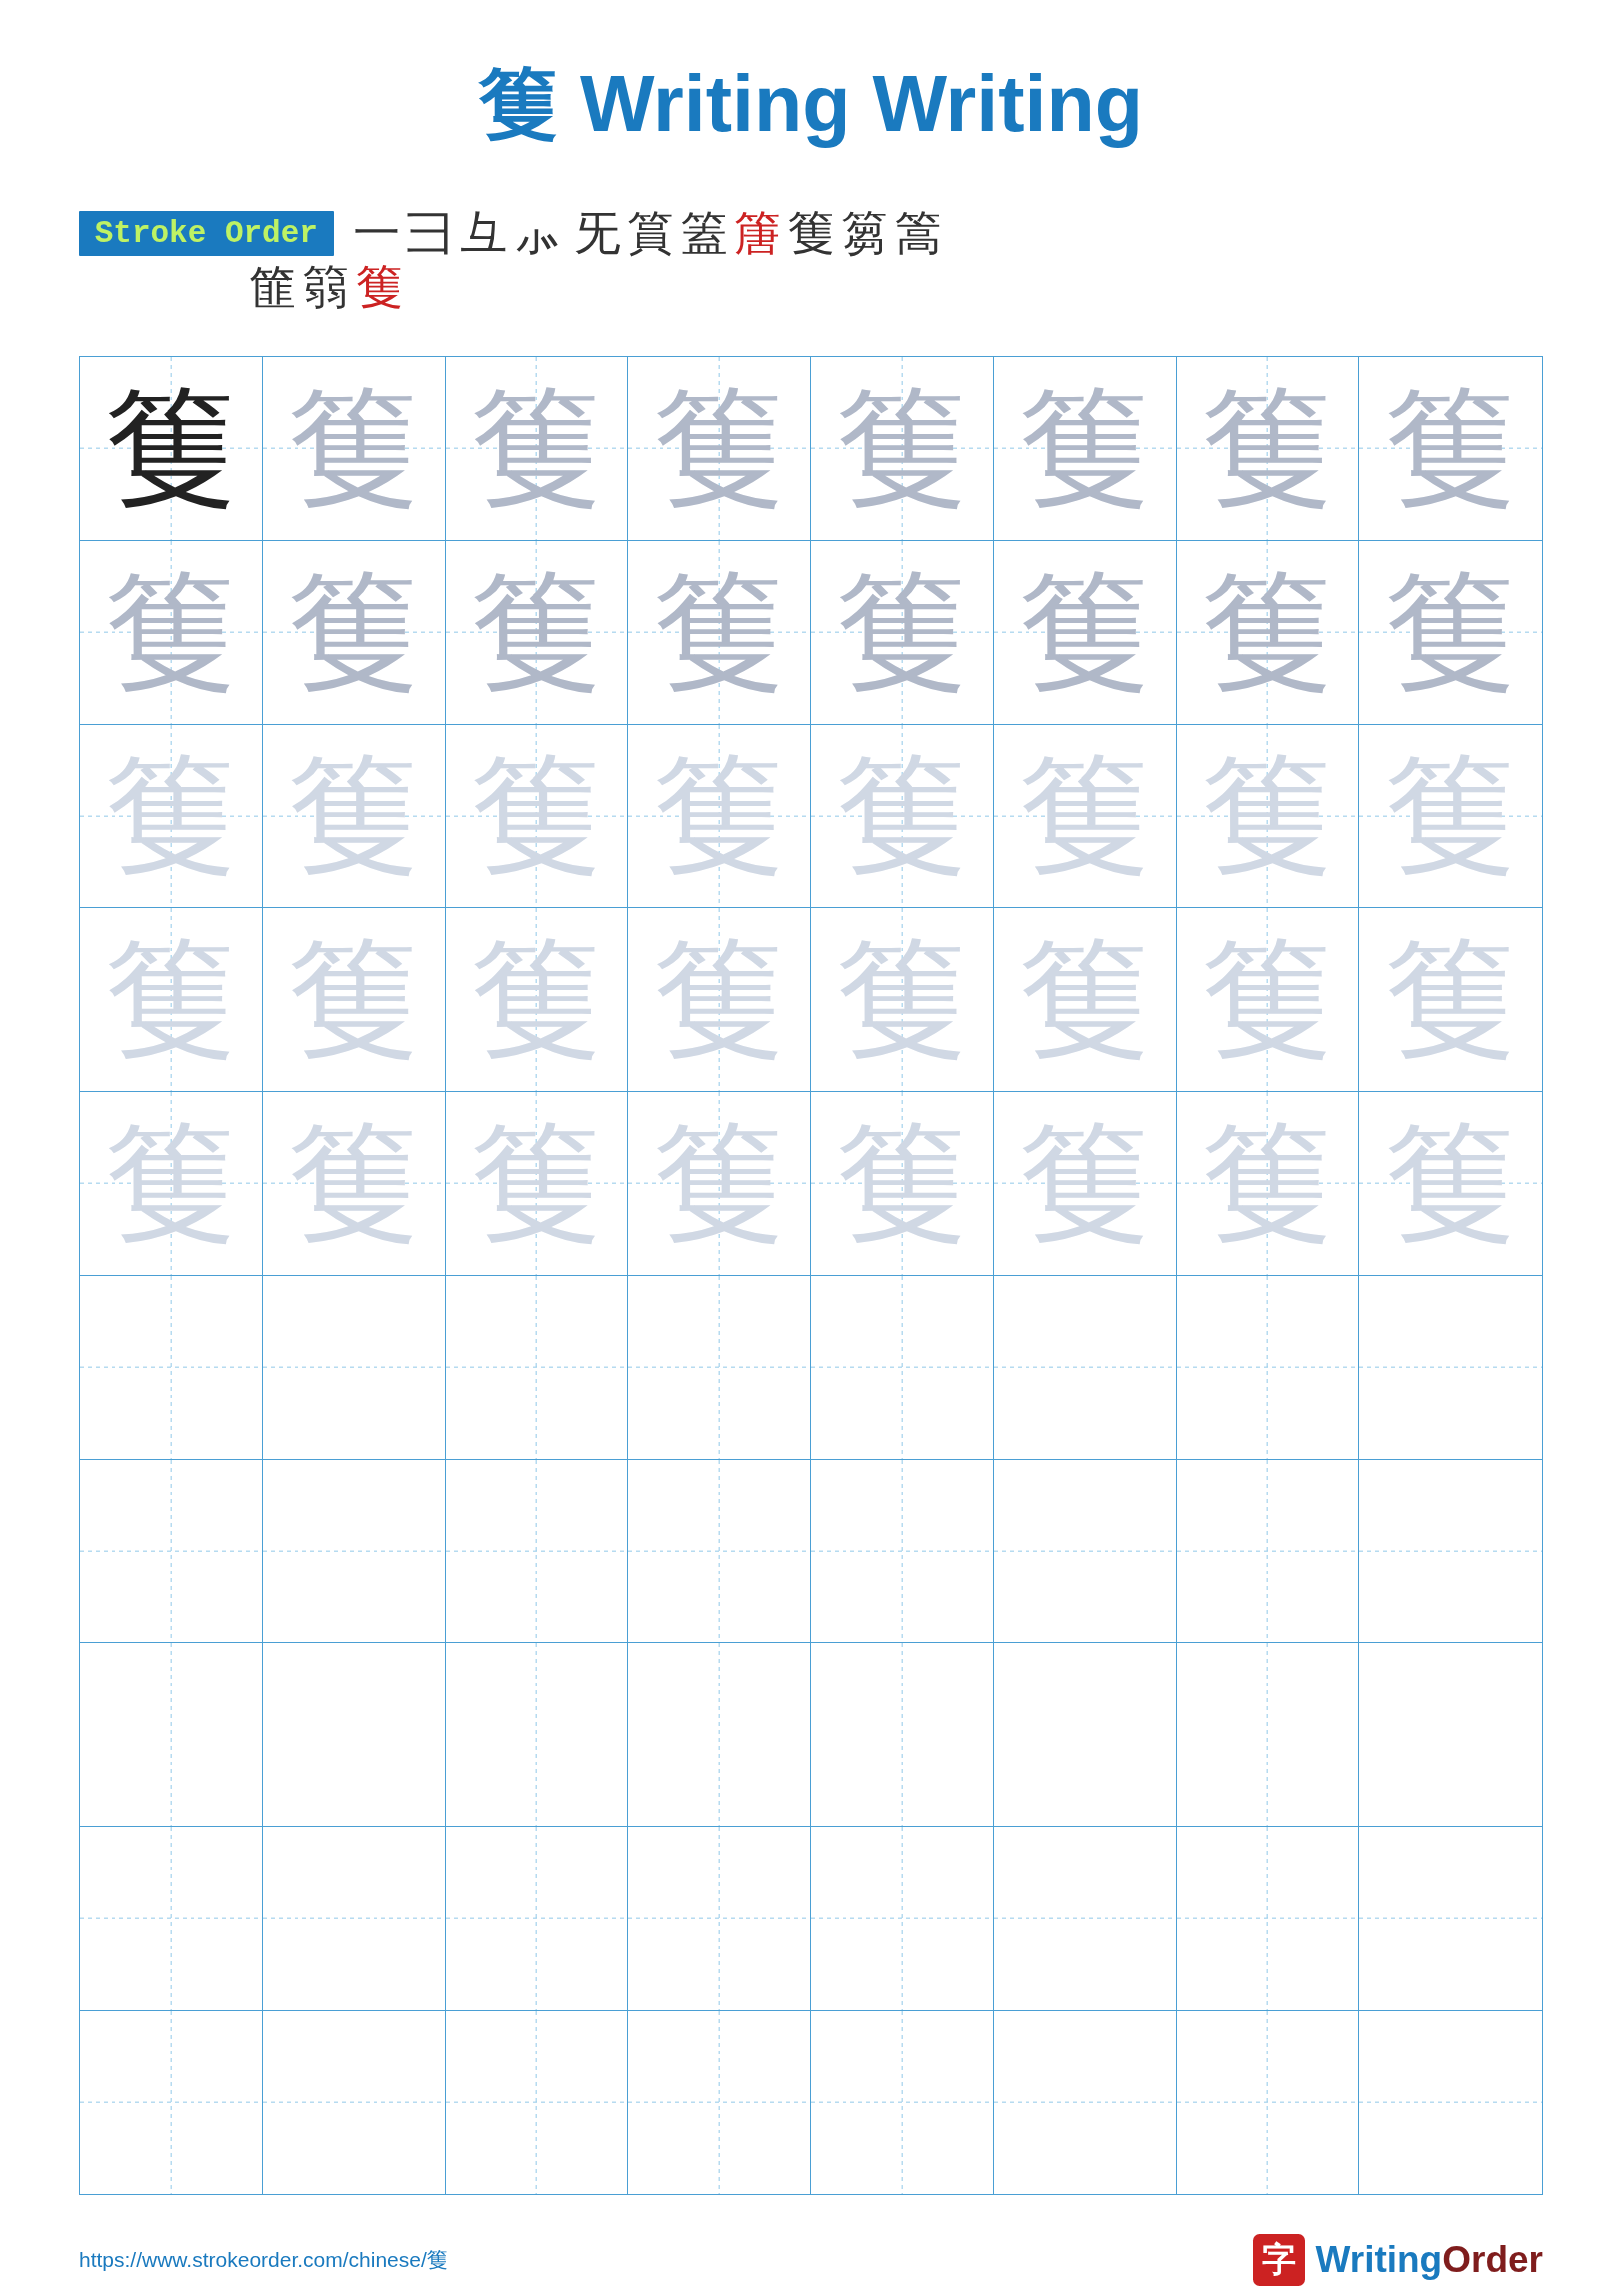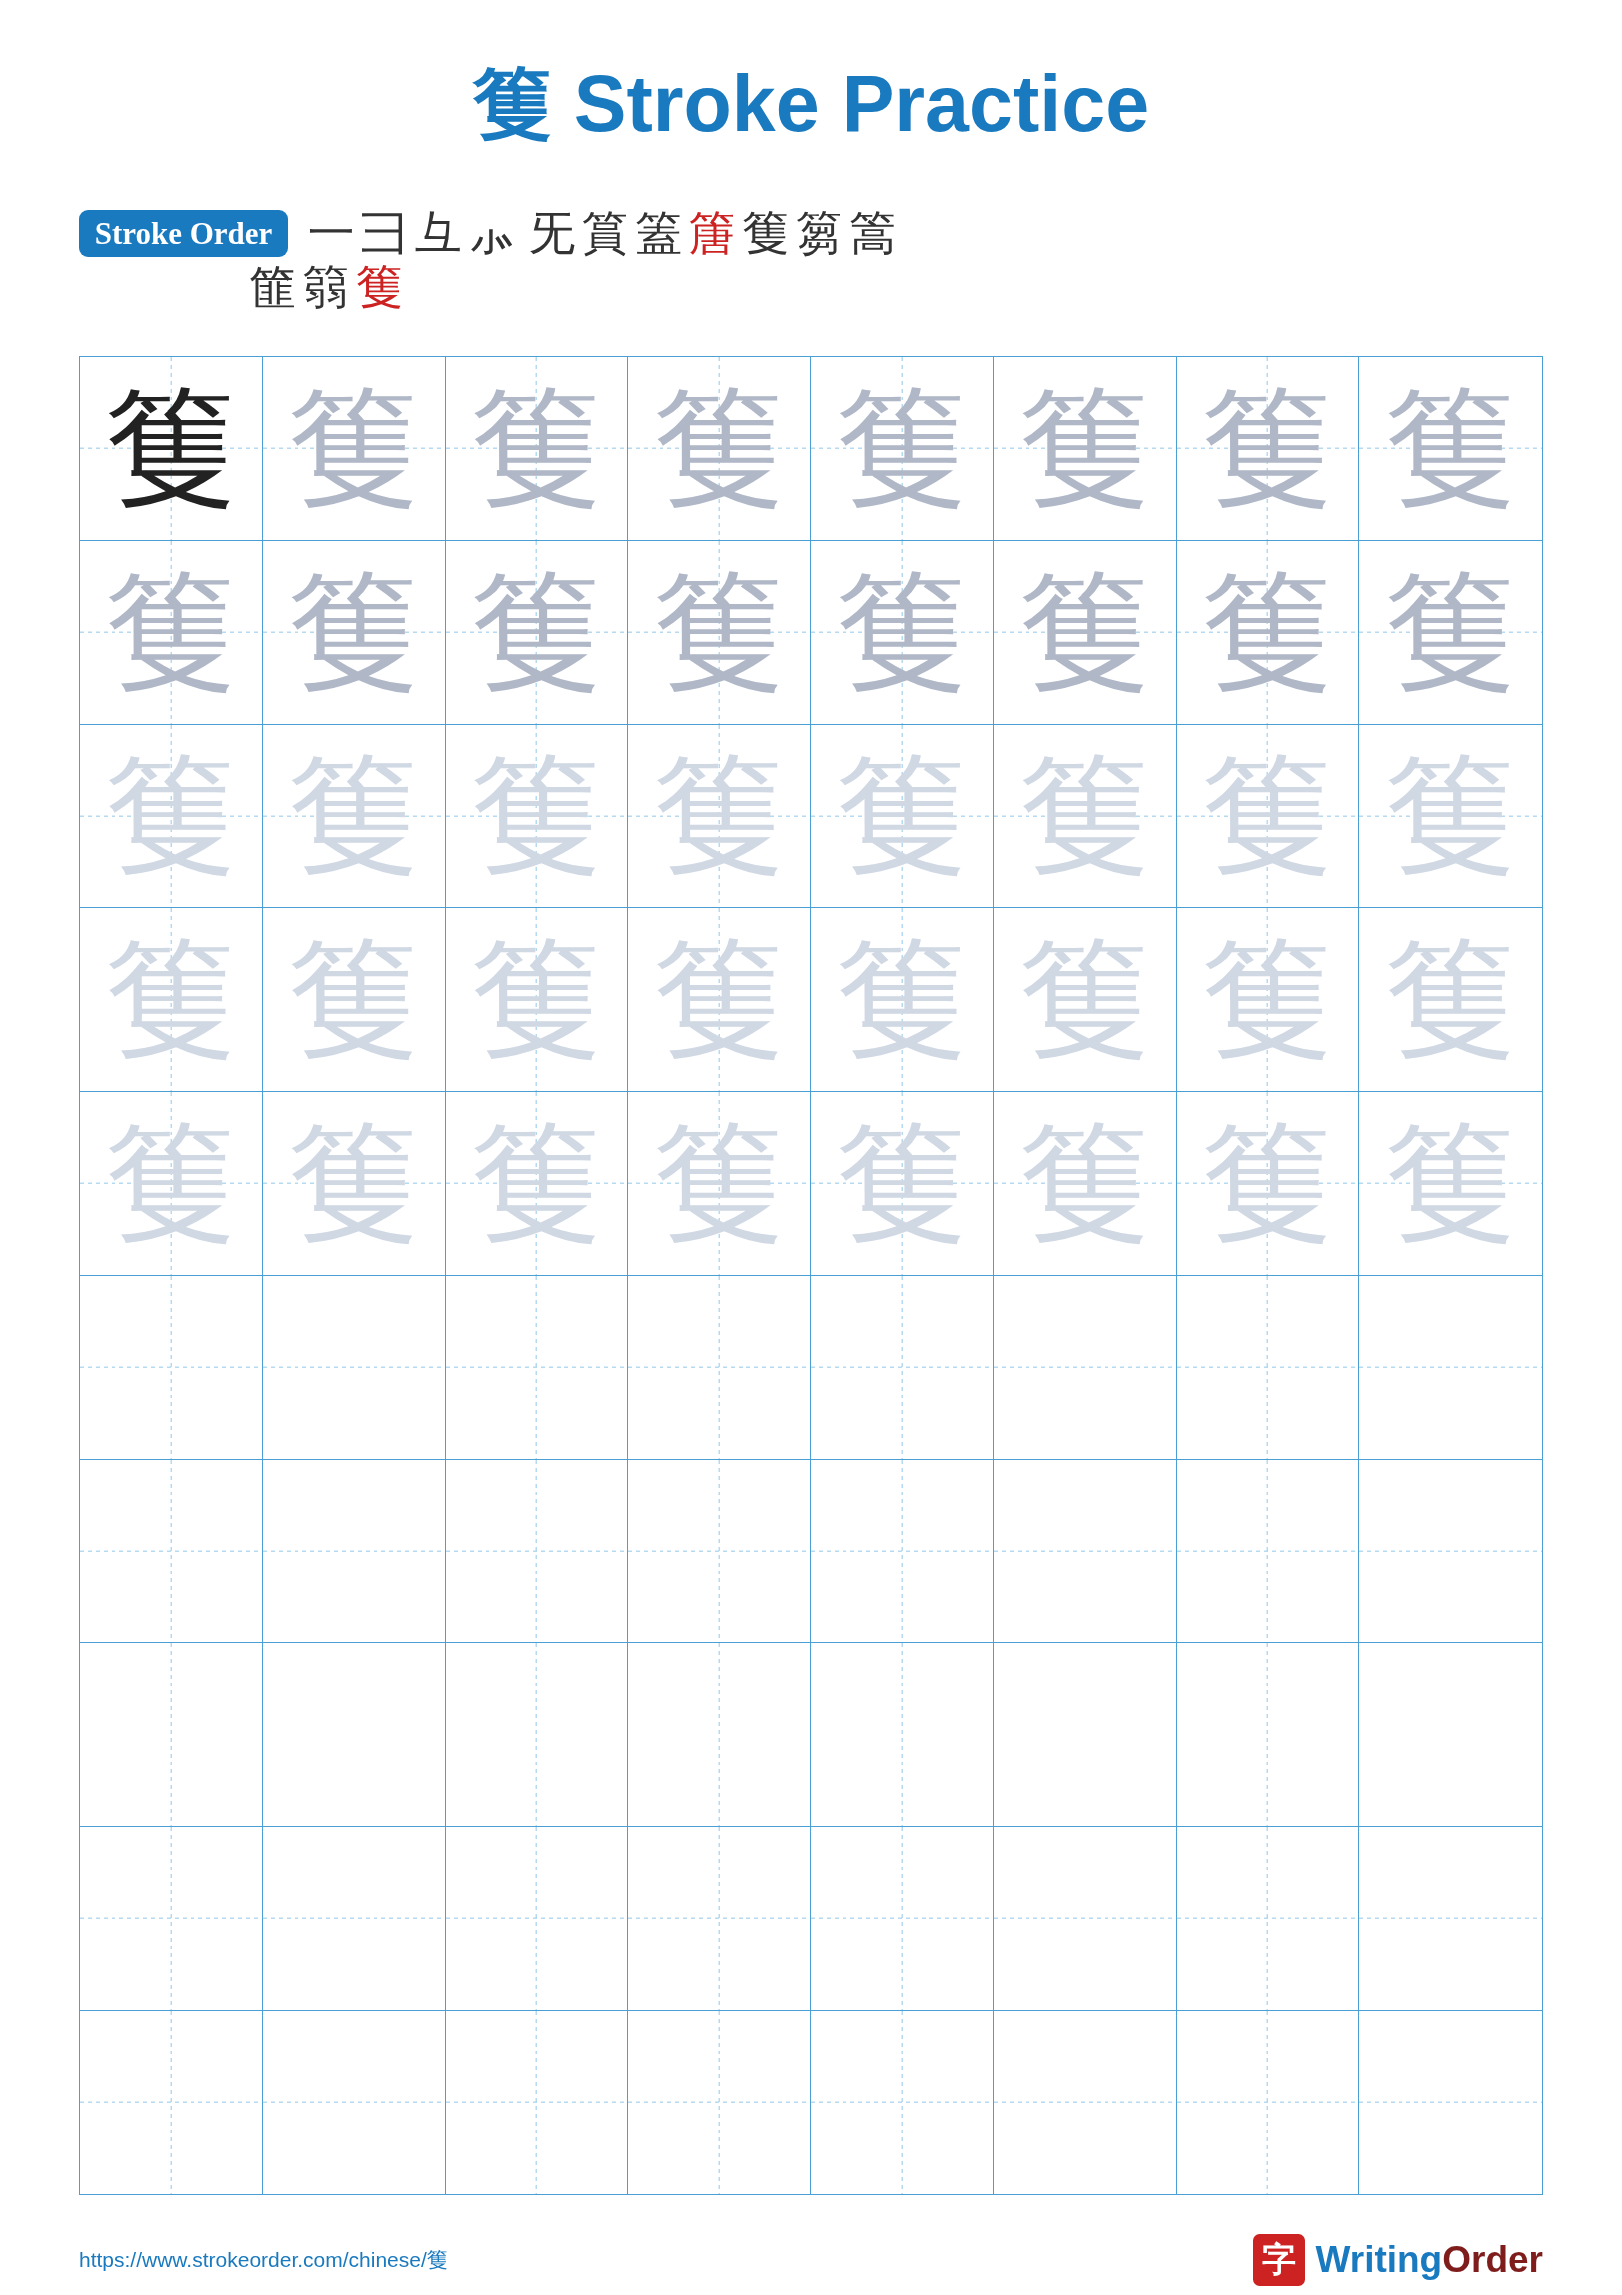--- a/index.html
+++ b/index.html
@@ -41,26 +41,26 @@
 
     .stroke-order-row {
       display: flex;
       align-items: center;
       flex-wrap: wrap;
       margin-bottom: 6.5px;
     }
 
     .stroke-order-badge {
       background: #1a7abf;
-      color: #ffffff;
-      font-family: Liberation Serif, serif;
+      color: #bef264;
+      font-family: Liberation Mono, monospace;
       font-size: 31px;
       font-weight: bold;
       padding: 5.2px 15.7px;
-      border-radius: 9px;
+      border-radius: 1px;
       margin-right: 19.6px;
       white-space: nowrap;
     }
 
     .stroke-chars {
       display: flex;
       flex-wrap: wrap;
       align-items: center;
       gap: 6.5px;
     }
@@ -197,21 +197,21 @@
 
     .footer-brand-text span {
       color: #7f1d1d;
     }
   </style>
 </head>
 <body>
 
 <div class="page">
 
-  <h1 class="title">篗 Stroke Practice</h1>
+  <h1 class="title">篗 Writing Writing</h1>
 
   <div class="stroke-order-section">
     <div class="stroke-order-row">
       <div class="stroke-order-badge">Stroke Order</div>
 
       <div class="stroke-chars">
         <span class="stroke-char">⼀</span>
         <span class="stroke-char">⺕</span>
         <span class="stroke-char">⺔</span>
         <span class="stroke-char">⺗</span>

